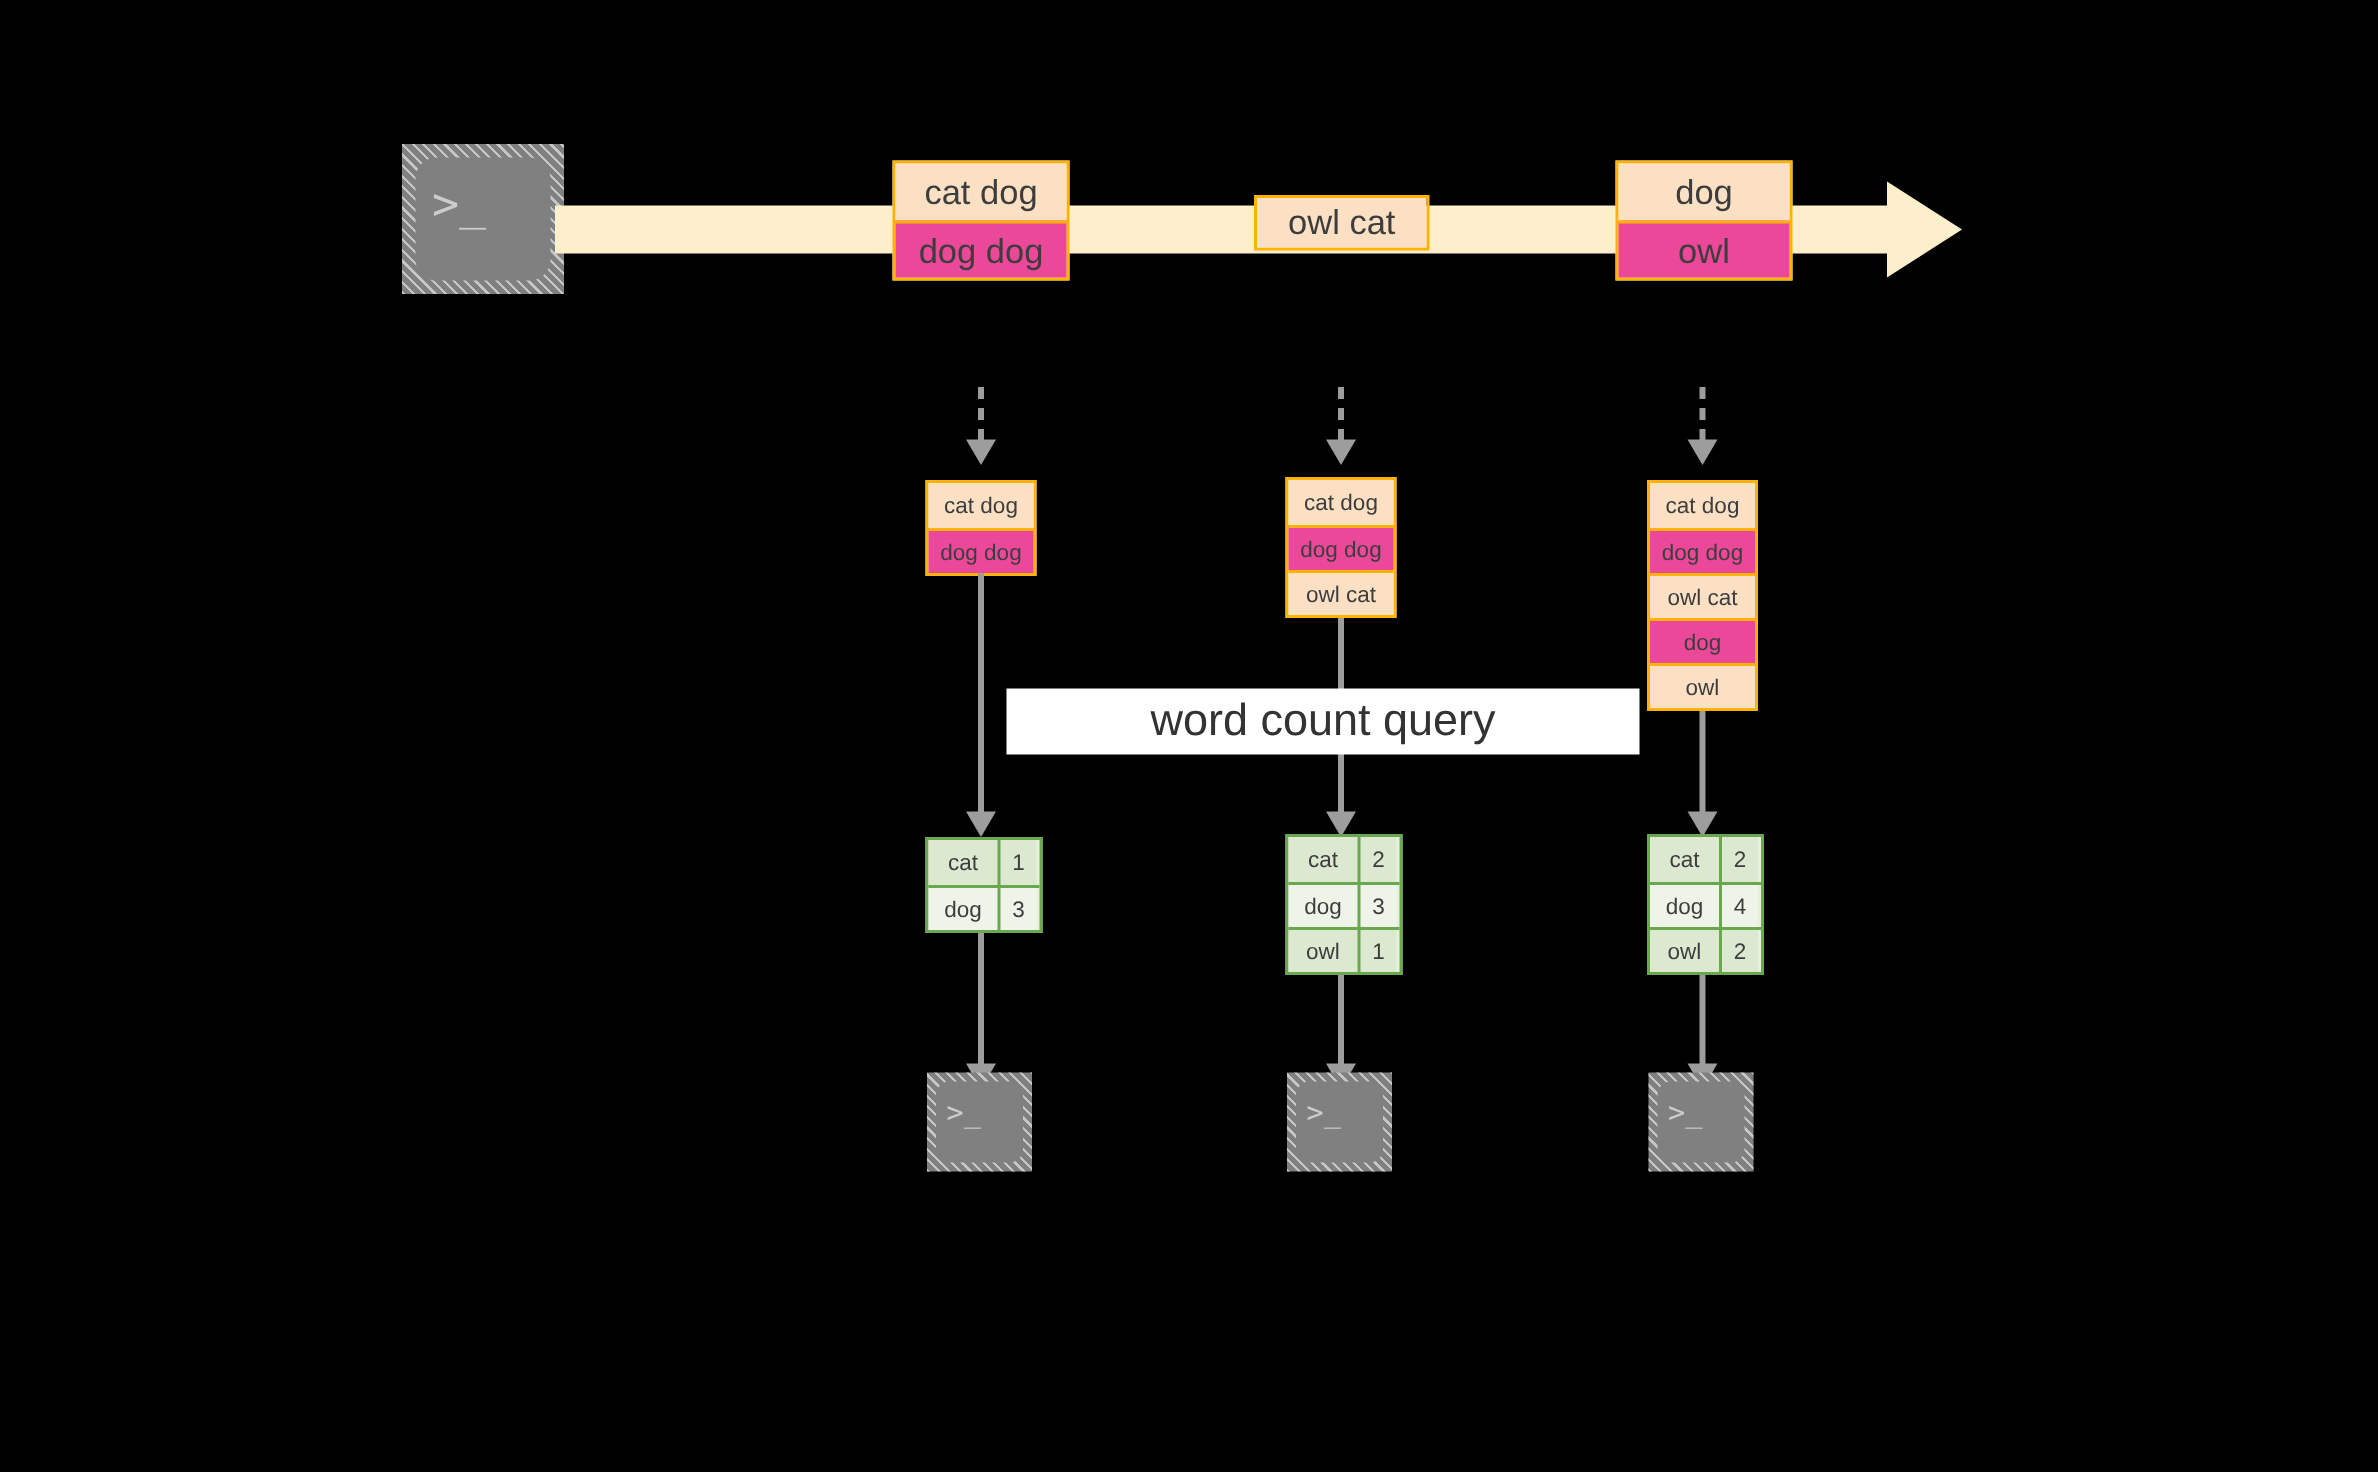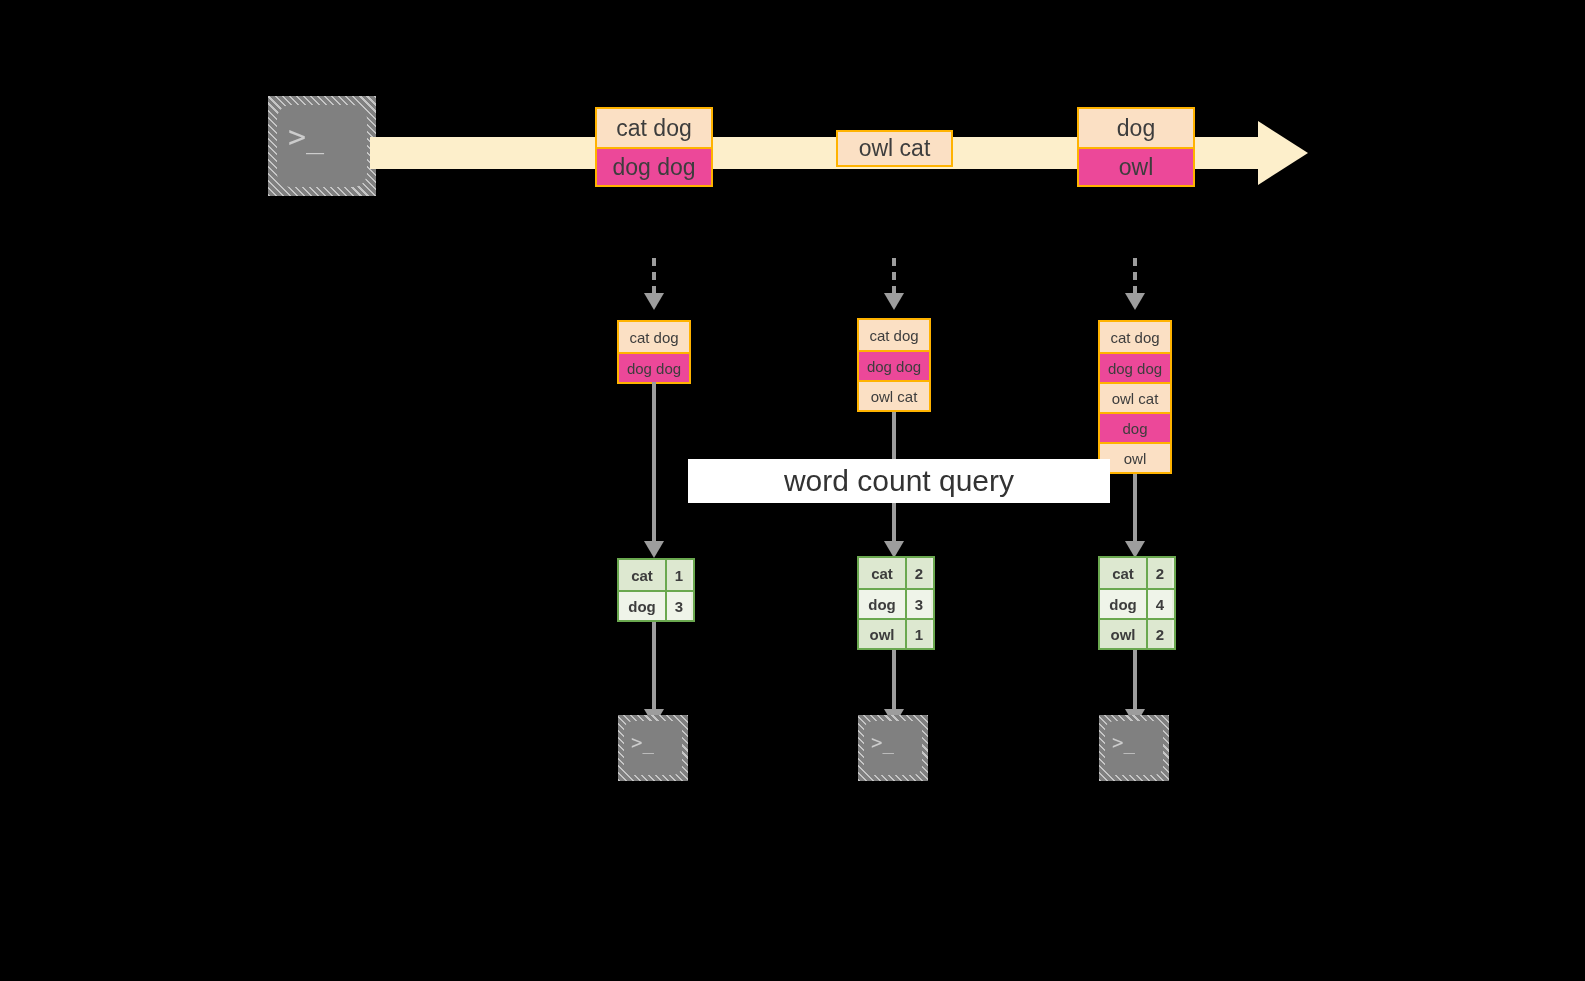--- a/index.html
+++ b/index.html
@@ -95,21 +95,20 @@
   .obox.top .orow { height: 38px; font-size: 23px; }
   .obox.top.single .orow { height: 33px; }
   .obox.stack .orow { height: 30px; font-size: 15px; }
 
   
   .gtable {
     position: absolute;
     box-sizing: border-box;
     border: 2px solid #6aa84f;
     background: #e7efdd;
-    font-weight: bold;
   }
   .grow {
     display: flex;
     height: 30px;
     box-sizing: border-box;
   }
   .grow + .grow { border-top: 2px solid #6aa84f; }
   .grow.shadeA .gc { background: #dde8d0; }
   .grow.shadeB .gc { background: #eff4e9; }
   .gc {
@@ -211,21 +210,21 @@
 
   <div class="vline" style="left:652px; top:382px; height:160px;"></div>
   <div class="vhead" style="left:644px; top:541px;"></div>
 
   <div class="vline" style="left:892px; top:412px; height:130px;"></div>
   <div class="vhead" style="left:884px; top:541px;"></div>
 
   <div class="vline" style="left:1133px; top:474px; height:68px;"></div>
   <div class="vhead" style="left:1125px; top:541px;"></div>
 
-  <div class="banner" style="left:688px; top:459px; width:422px; height:44px;">
+  <div class="banner" style="left:671px; top:459px; width:422px; height:44px;">
     <span>word count query</span>
   </div>
 
   <div class="gtable" style="left:617px; top:558px; width:78px;">
     <div class="grow shadeA">
       <div class="gc word">cat</div>
       <div class="gc count">1</div>
     </div>
     <div class="grow shadeB">
       <div class="gc word">dog</div>

